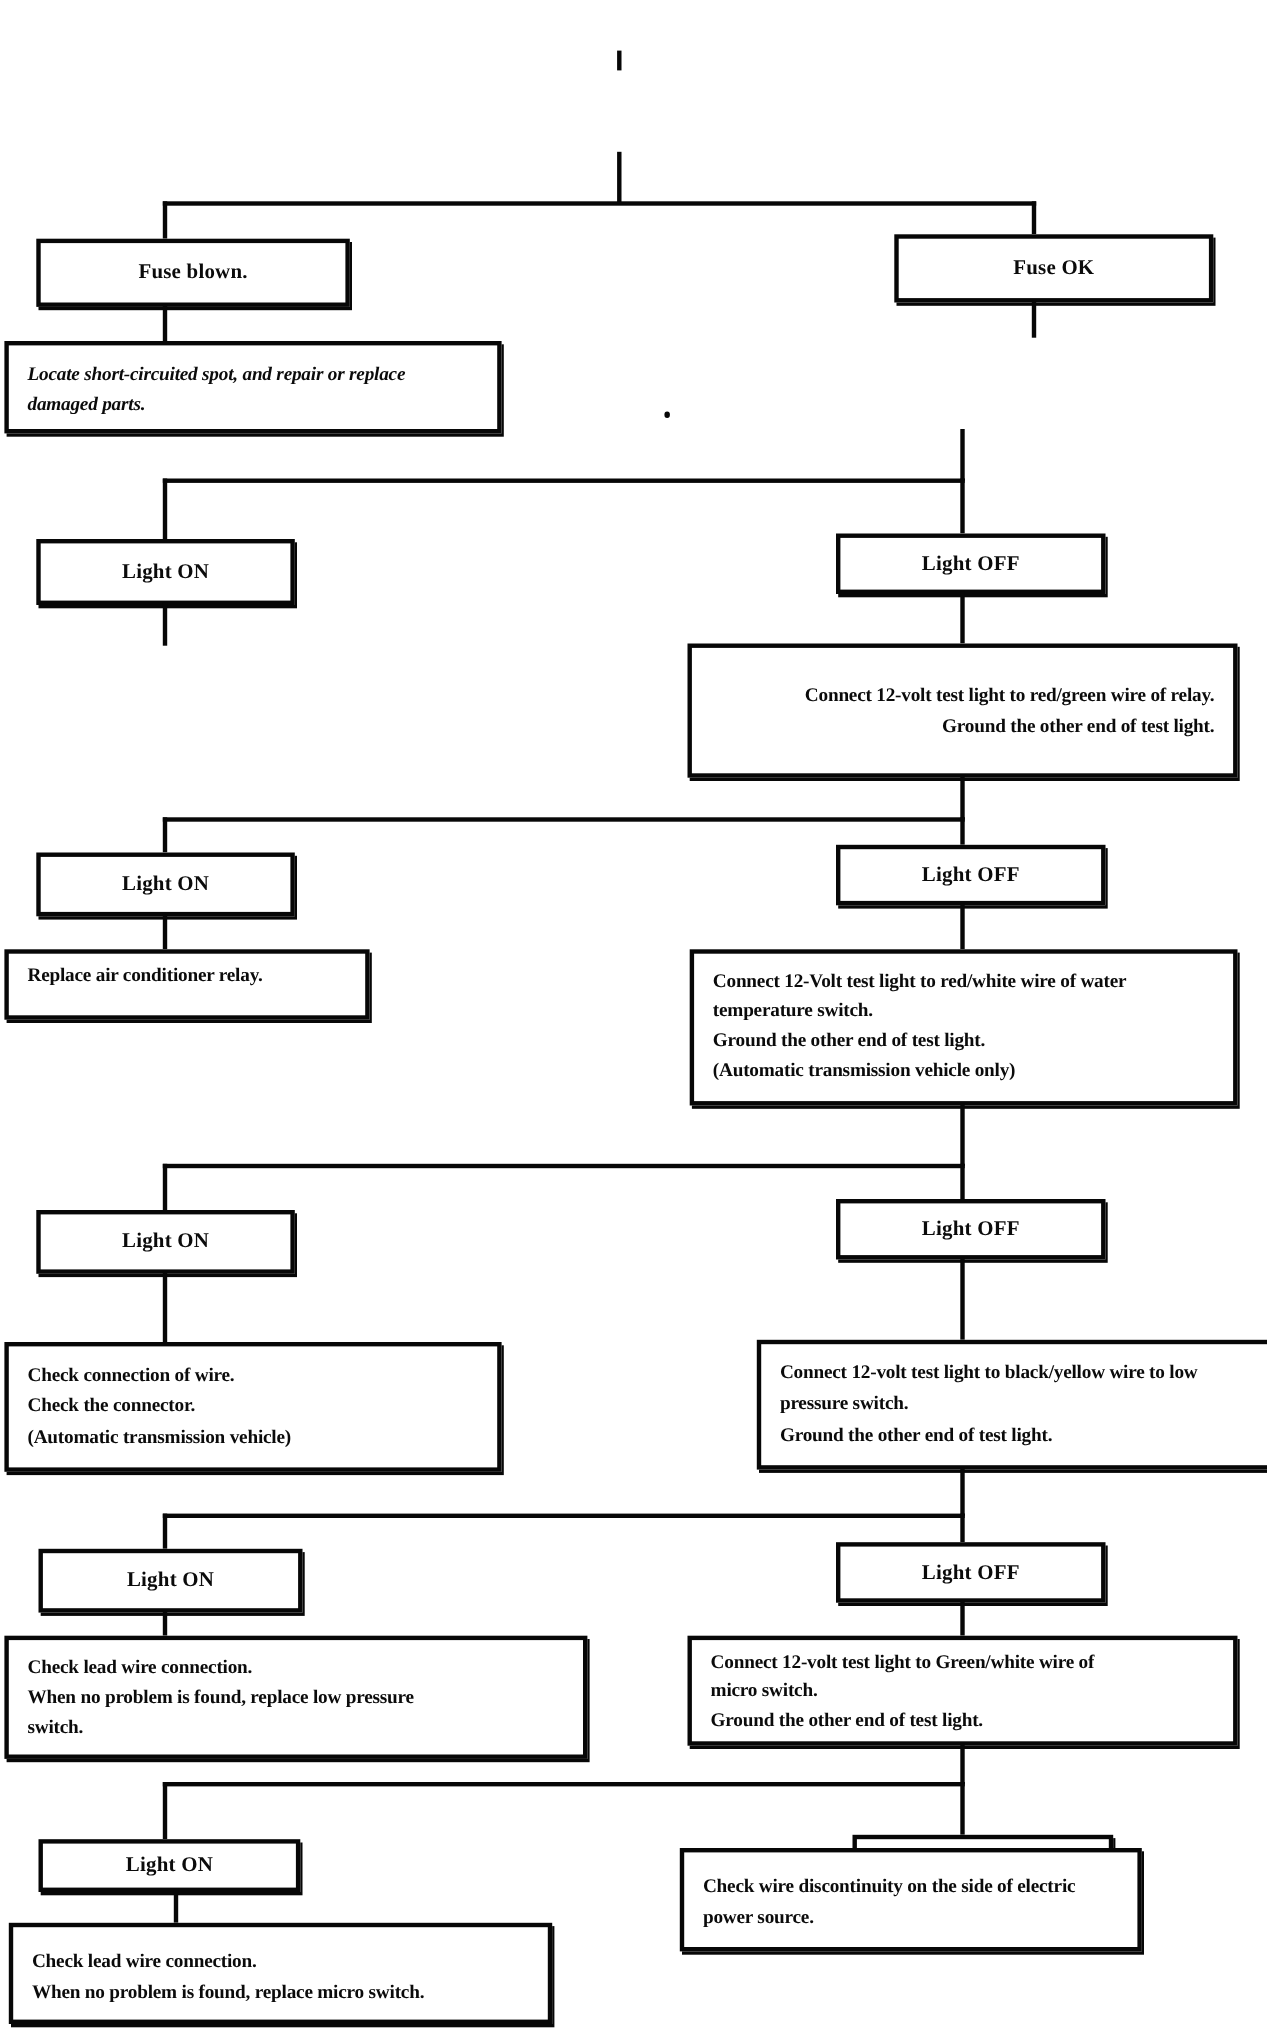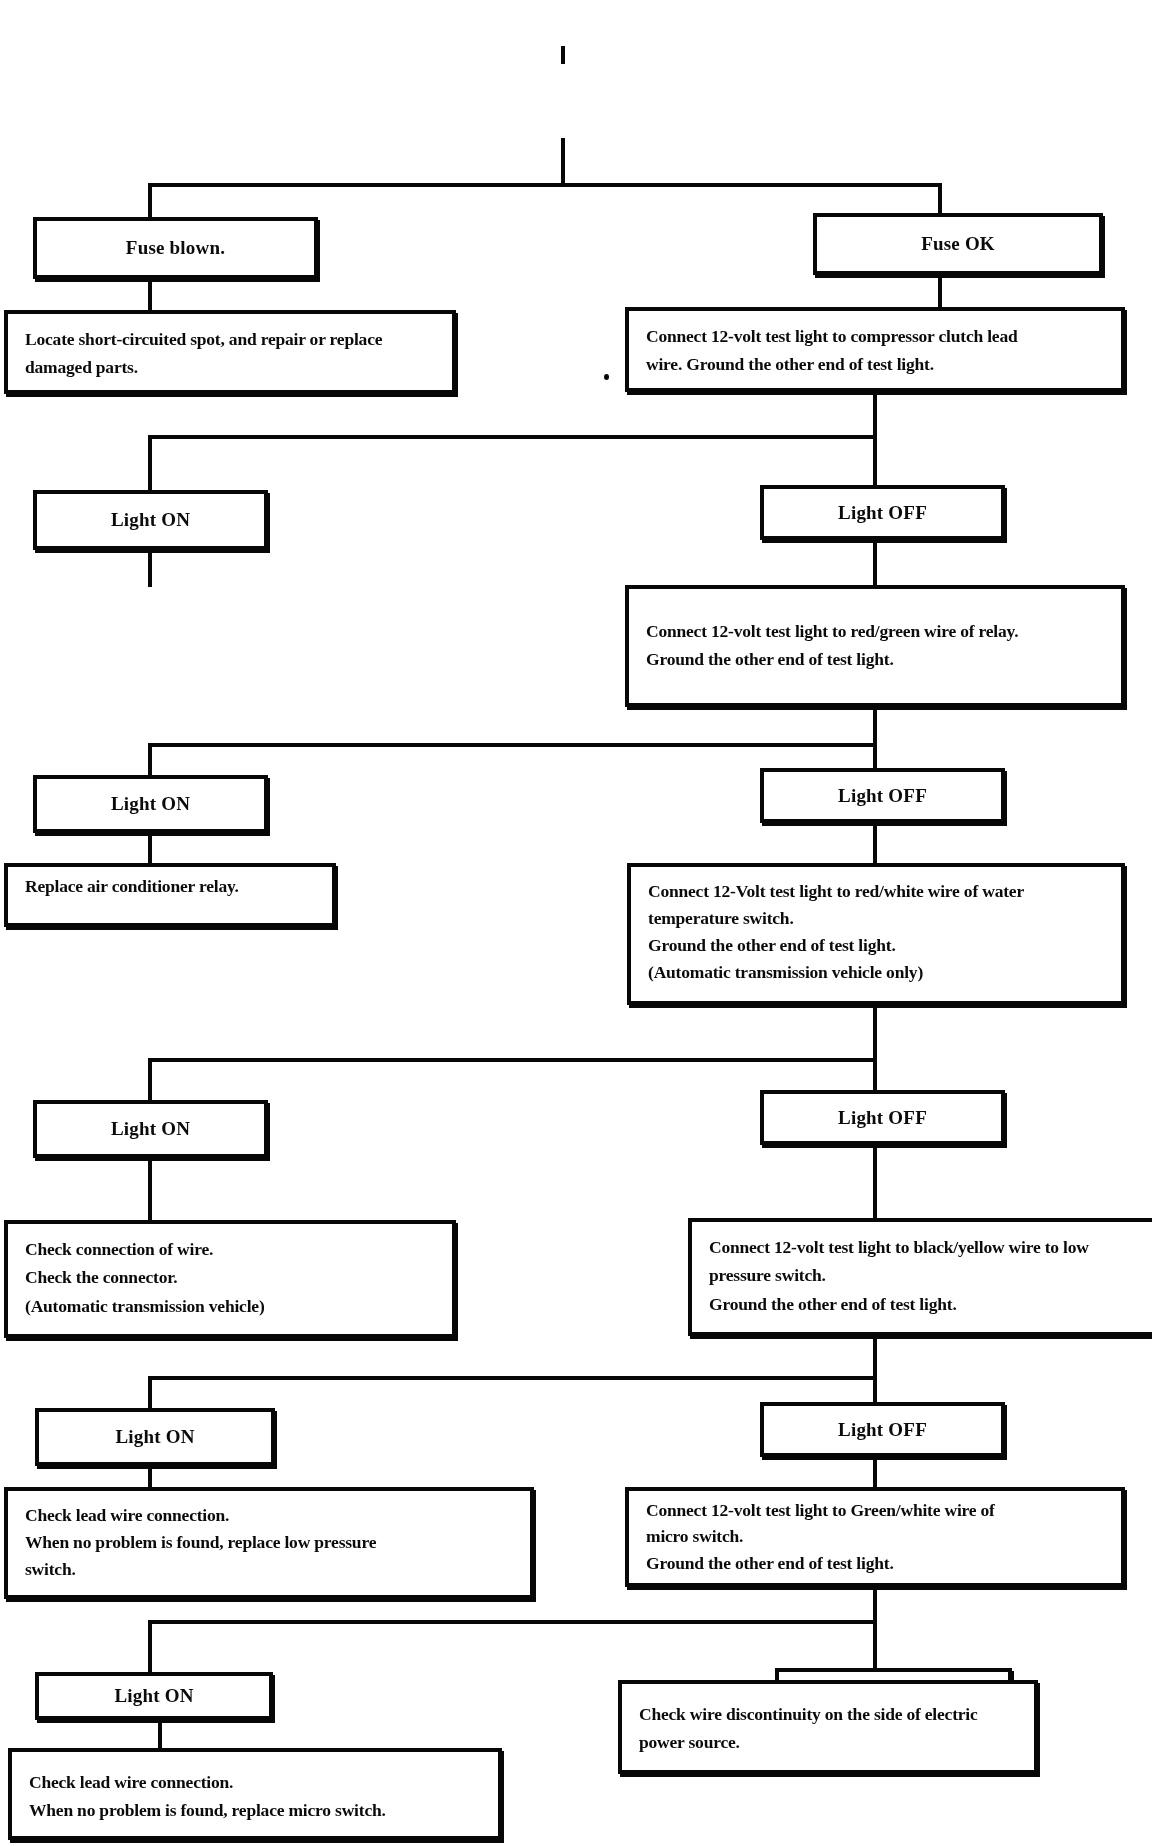--- a/index.html
+++ b/index.html
@@ -29,21 +29,21 @@
     letter-spacing: 0.2px;
   }
   .content {
     white-space: pre-line;
     font-size: 17.5px;
     letter-spacing: -0.2px;
     line-height: 1.62;
     padding: 11px 17px;
   }
   .content.tight { line-height: 1.3; padding: 6px 12px; font-size: 18px; }
-  .content.pushdown { padding-top: 28px; }
+  .content.pushdown { padding-top: 28px; text-align: right; }
   .content.midpad { padding-top: 16px; }
   .vline, .hline { position: absolute; background: #070707; }
   .vline { width: 4px; }
   .hline { height: 4px; }
   .artifact-dot {
     position: absolute;
     width: 5px; height: 6px;
     background: #070707;
     border-radius: 50%;
     font-size: 0; line-height: 0; color: transparent;
@@ -61,24 +61,22 @@
   <div class="hline" style="left:148px; top:183px; width:794px;"></div>
   <div class="vline" style="left:148px; top:183px; height:34px;"></div>
   <div class="vline" style="left:938px; top:183px; height:30px;"></div>
 
   <div class="node label" style="left:813px; top:213px; width:290px; height:62px;">Fuse OK</div>
   <div class="node label" style="left:33px; top:217px; width:285px; height:62px;">Fuse blown.</div>
 
   <div class="vline" style="left:148px; top:277px; height:33px;"></div>
   <div class="vline" style="left:938px; top:273px; height:34px;"></div>
 
-  <div class="node content" style="left:4px; top:310px; width:452px; height:84px;">Locate short-circuited spot, and repair or replace
+  <div class="node content" style="left:4px; top:310px; width:452px; height:84px;font-style:italic;">Locate short-circuited spot, and repair or replace
 damaged parts.</div>
-  <div class="node content" style="left:625px; top:307px; width:500px; height:85px;">Connect 12-volt test light to compressor clutch lead
-wire. Ground the other end of test light.</div>
 
   <div class="artifact-dot" style="left:604px; top:374px;">.</div>
 
   <div class="vline" style="left:873px; top:390px; height:47px;"></div>
   <div class="hline" style="left:148px; top:435px; width:729px;"></div>
   <div class="vline" style="left:148px; top:435px; height:55px;"></div>
   <div class="vline" style="left:873px; top:435px; height:50px;"></div>
 
   <div class="node label" style="left:33px; top:490px; width:235px; height:60px;">Light ON</div>
   <div class="node label" style="left:760px; top:485px; width:245px; height:55px;">Light OFF</div>

